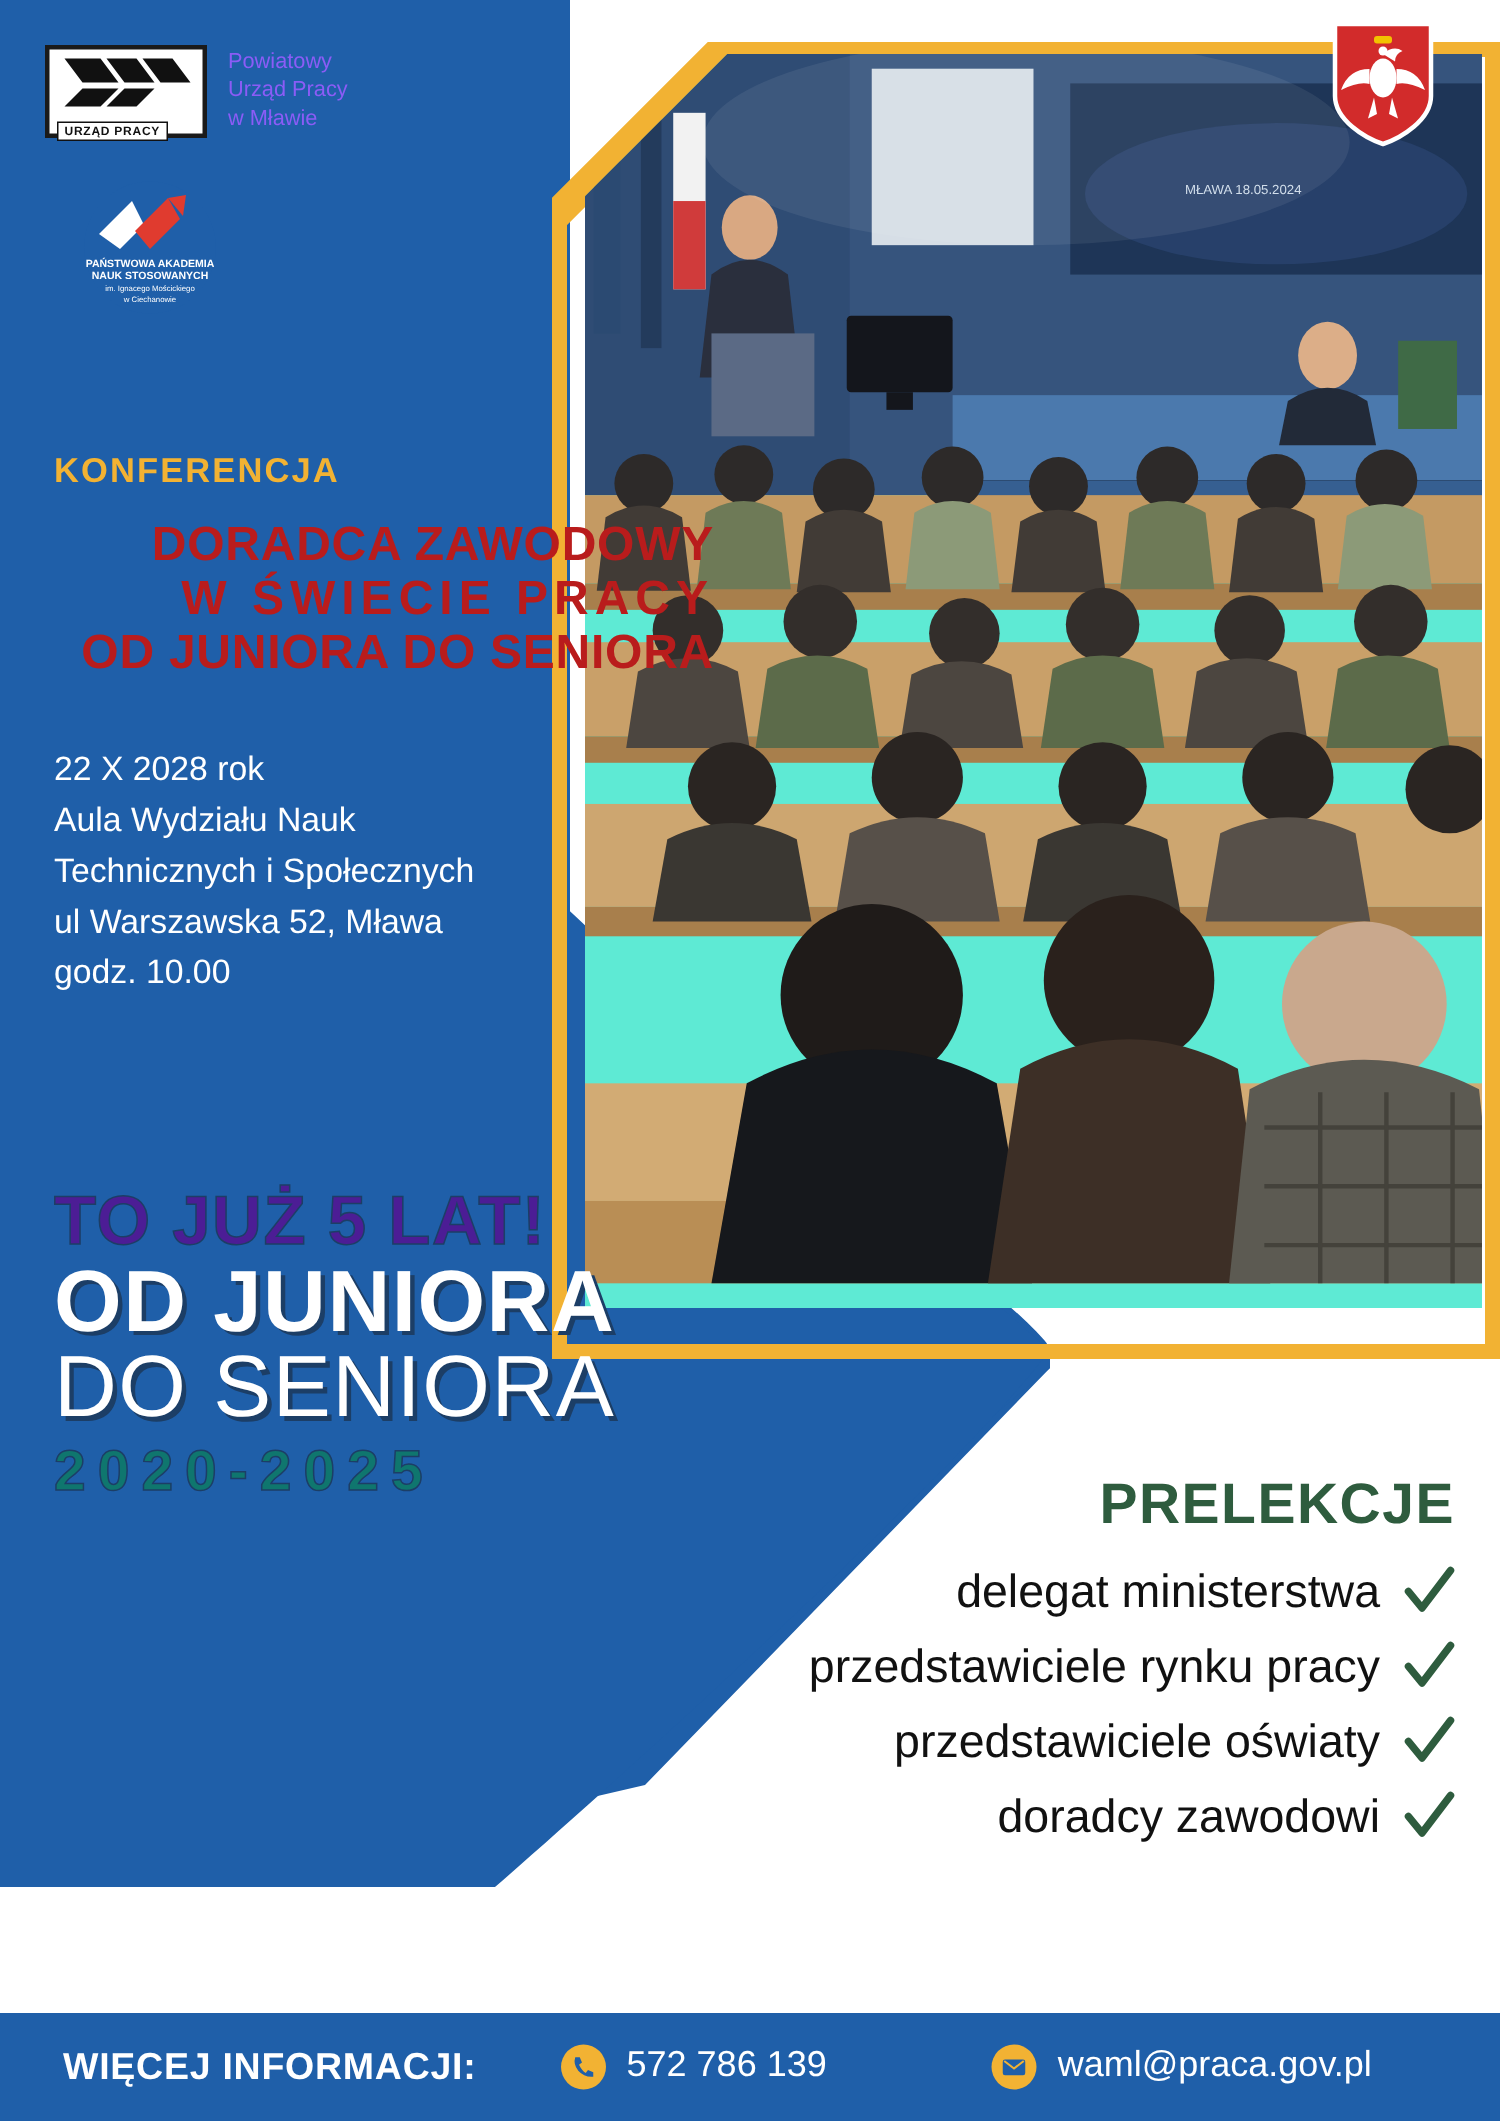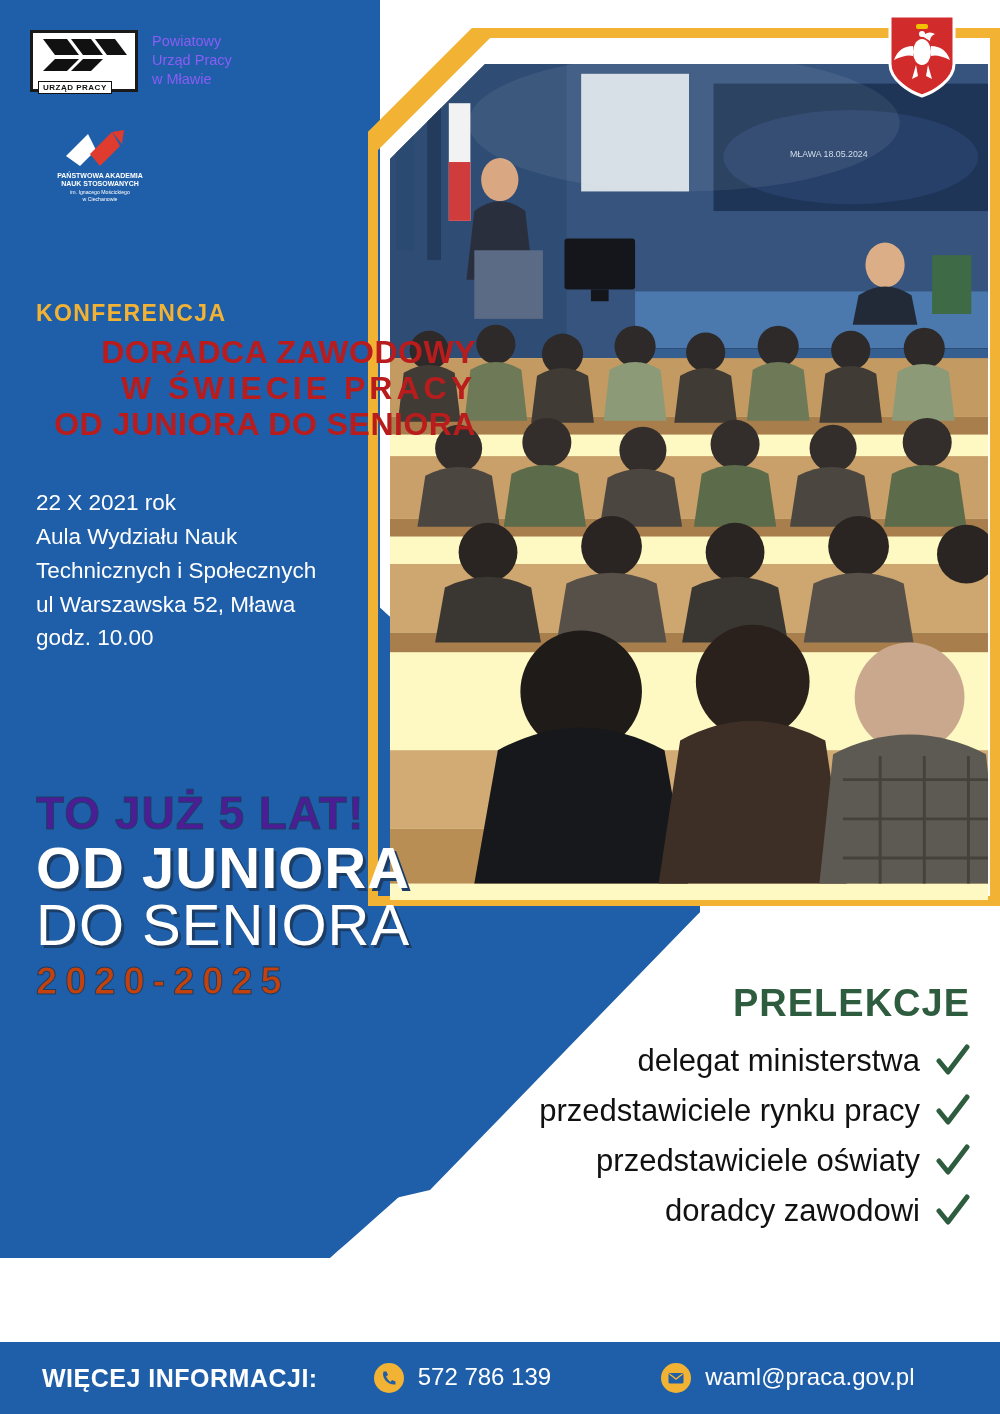--- a/index.html
+++ b/index.html
@@ -33,25 +33,25 @@
     width: 632px;
     height: 878px;
     z-index: 3;
   }
   .photo-frame {
     position: absolute;
     inset: 0;
   }
   .photo-inner {
     position: absolute;
-    left: 22px; top: 36px;
+    left: 22px; top: 8px;
     width: 598px; height: 836px;
     overflow: hidden;
     clip-path: polygon(95px 0, 610px 0, 610px 836px, 0 836px, 0 95px);
-    background: #fef9c3;
+    background: #5eead4;
   }
   .photo-scene { position: absolute; inset: 0; }
 
   
   .logo-pup {
     position: absolute;
     left: 30px; top: 28px;
     width: 230px; height: 70px;
     z-index: 5;
   }
@@ -104,21 +104,21 @@
     left: 36px;
     top: 300px;
     width: 440px;
     z-index: 6;
   }
   .kicker {
     color: #f2b233;
     font-size: 23px;
     font-weight: bold;
     letter-spacing: 1.4px;
-    margin: 0 0 8px 0;
+    margin: 0 0 18px 0;
   }
   .title-most {
     color: #f2b233;
     font-size: 38px;
     font-weight: bold;
     letter-spacing: 6px;
     margin: 0 0 2px 0;
     line-height: 1.05;
   }
   .title-sub {
@@ -170,21 +170,21 @@
   .anniv .l3 {
     color: #ffffff;
     font-size: 58px;
     font-weight: normal;
     line-height: 0.98;
     letter-spacing: 1px;
     margin: 0;
     text-shadow: 3px 3px 0 #1c3e66;
   }
   .anniv .l4 {
-    color: #c2410c;
+    color: #0f766e;
     font-size: 38px;
     font-weight: bold;
     letter-spacing: 8px;
     margin: 6px 0 0 0;
     -webkit-text-stroke: 1px #1c3e66;
   }
 
   
   .prelekcje {
     position: absolute;
@@ -442,21 +442,21 @@
 </div>
 
 <div class="left-content">
   <div class="kicker">KONFERENCJA</div>
   <div class="title-sub">
     <div>DORADCA ZAWODOWY</div>
     <div class="sp">W ŚWIECIE PRACY</div>
     <div>OD JUNIORA DO SENIORA</div>
   </div>
   <div class="details">
-    <div>22 X 2021 rok</div>
+    <div>22 X 2028 rok</div>
     <div>Aula Wydziału Nauk</div>
     <div>Technicznych i Społecznych</div>
     <div>ul Warszawska 52, Mława</div>
     <div>godz. 10.00</div>
   </div>
 </div>
 
 <div class="anniv">
   <div class="l1">TO JUŻ 5 LAT!</div>
   <div class="l2">OD JUNIORA</div>

